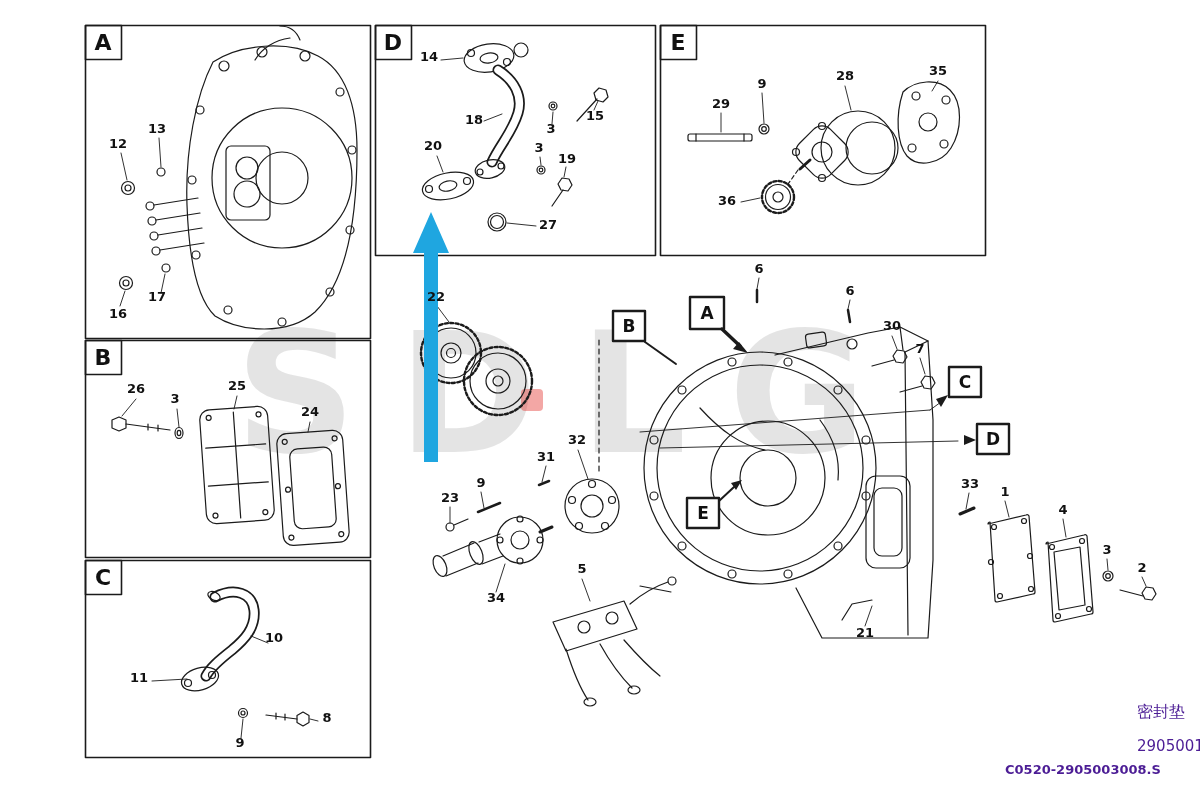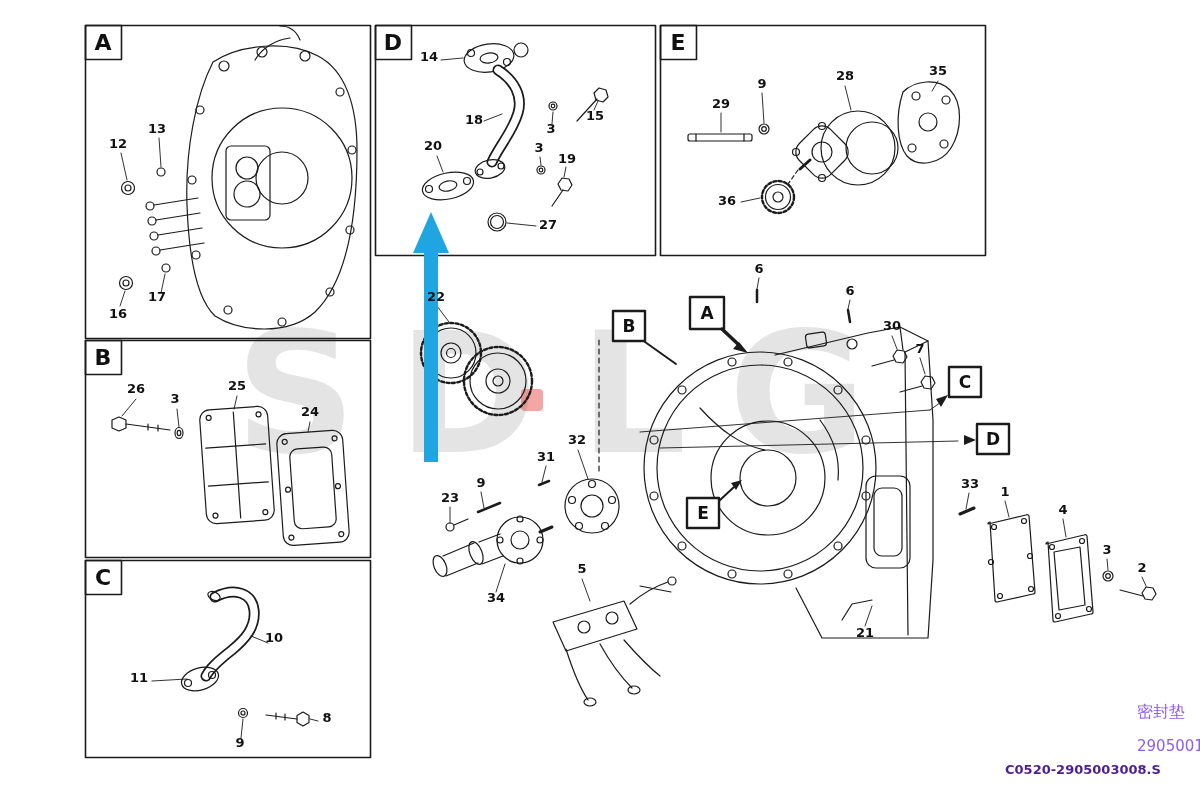--- a/index.html
+++ b/index.html
@@ -28,21 +28,21 @@
   .ink .teeth{stroke-dasharray:3 2.4;stroke-width:2.4;}
   .ink .tube-outer{stroke-width:11;}
   .ink .tube-inner{stroke:#ffffff;stroke-width:7.5;}
   .ink .frame{stroke-width:1.6;}
   .ink .cobox{stroke-width:2.4;fill:#ffffff;}
   .ink .solid{fill:#1b1b1b;stroke:none;}
   .labels text{fill:#111111;stroke:none;font:bold 13px "DejaVu Sans",sans-serif;text-anchor:middle;}
   .labels text.panel-letter{font:bold 22px "DejaVu Sans",sans-serif;}
   .labels text.co-letter{font:bold 17px "DejaVu Sans",sans-serif;}
   .bluearrow{fill:#1fa6e0;stroke:none;}
-  .ann-red{position:absolute;z-index:2;color:#8b5cf6;white-space:nowrap;}
+  .ann-red{position:absolute;z-index:2;color:#4c1d95;white-space:nowrap;}
   .ann-seal{left:1137px;top:702px;font-size:16px;}
   .ann-part{left:1137px;top:737px;font-size:15px;}
   .drawing-code{position:absolute;z-index:2;left:1005px;top:762px;color:#4c1d95;font:bold 13px "DejaVu Sans",sans-serif;white-space:nowrap;}
 </style>
 </head>
 <body>
 
 <div class="watermark">SDLG</div>
 <div class="wm-red"></div>
 

